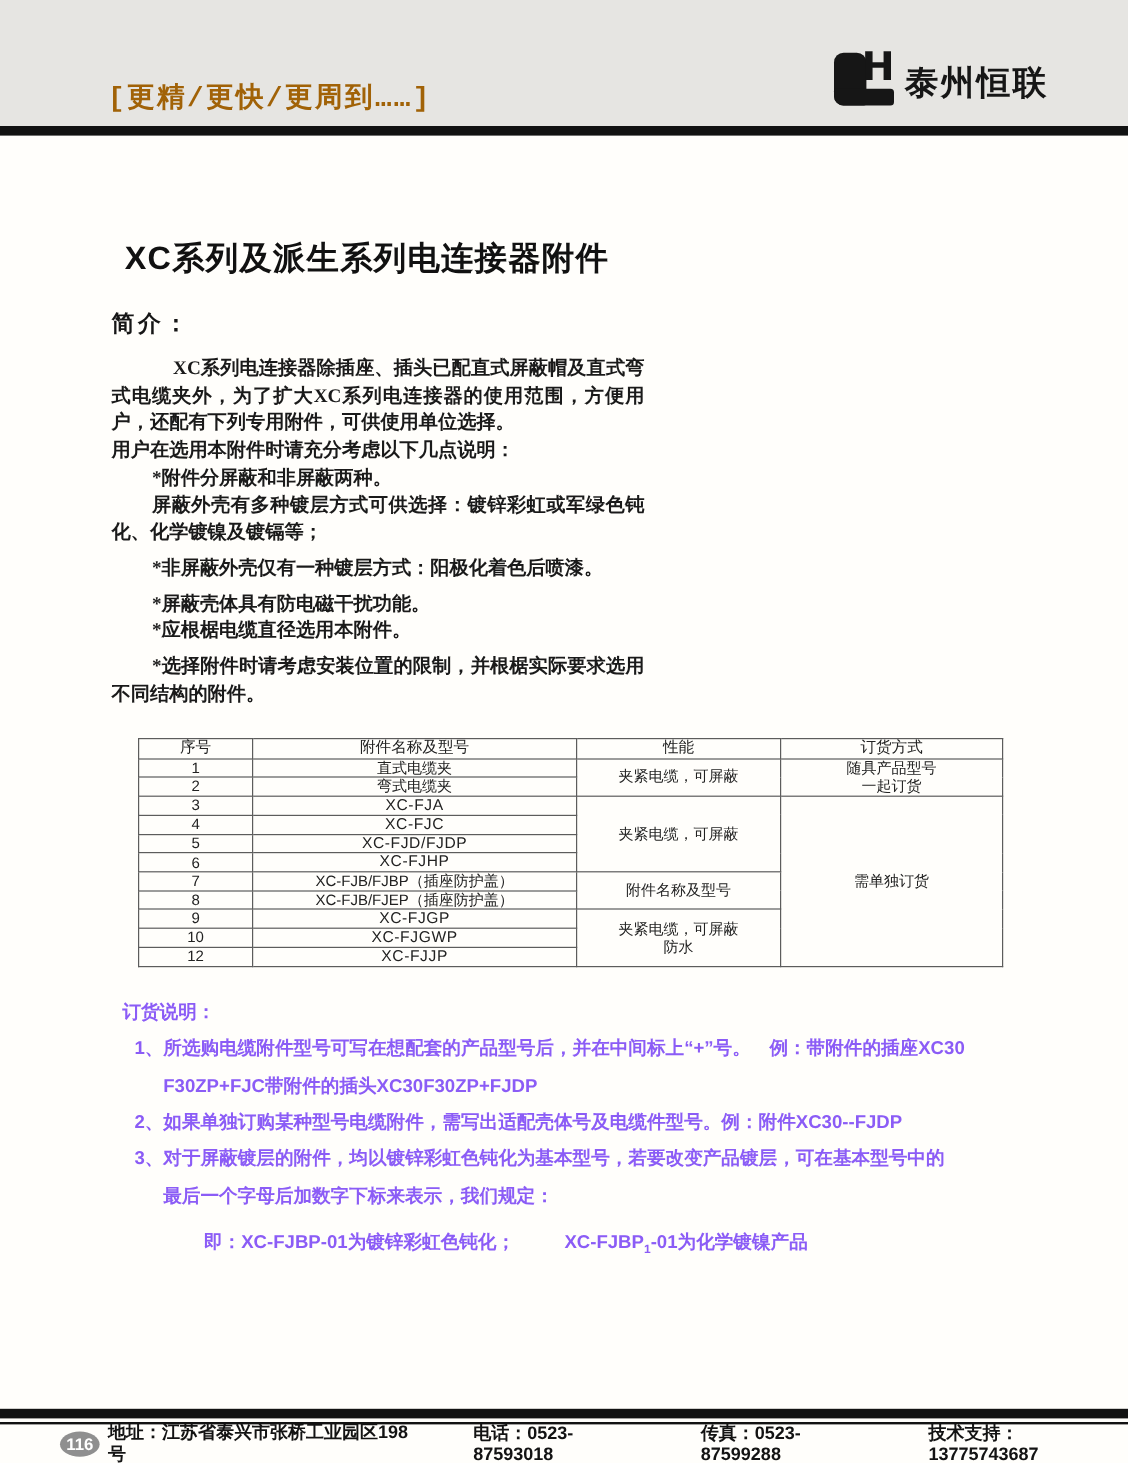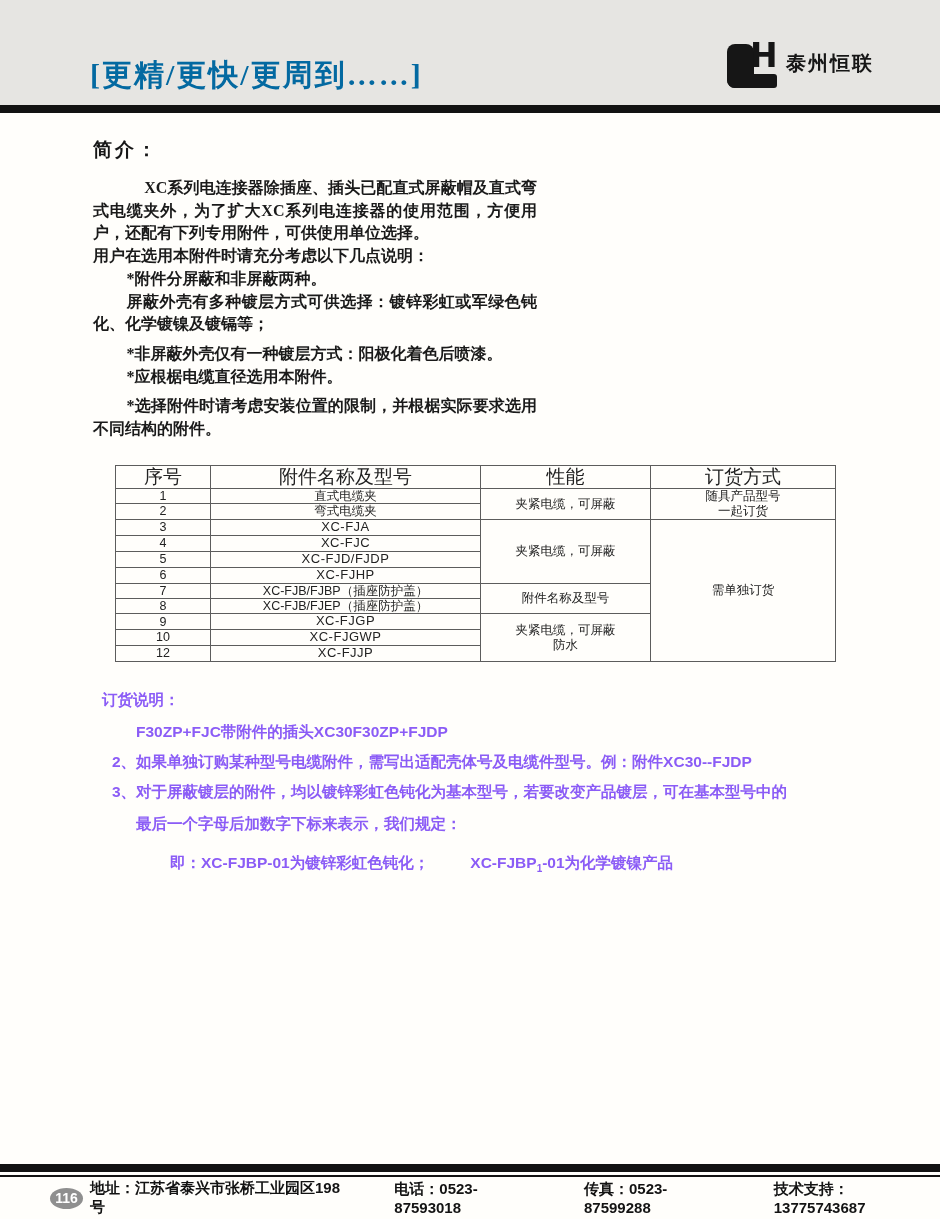--- a/index.html
+++ b/index.html
@@ -7,33 +7,33 @@
   body {
     font-family:"Liberation Sans","DejaVu Sans",sans-serif;
     background:#ffffff; color:#161616;
   }
   .page { position:relative; width:940px; height:1219px; background:#fffefb; overflow:hidden; }
 
   
   .masthead { height:105px; background:#e6e5e2; position:relative; }
   .slogan {
     position:absolute; left:90px; bottom:9px;
-    font-family:Liberation Serif, serif;
-    font-weight:700; font-size:30px; letter-spacing:2px; color:#0369a1;
+    font-family:Liberation Mono, monospace;
+    font-weight:700; font-size:23px; letter-spacing:2px; color:#a16207;
   }
   .logo { position:absolute; right:66px; top:44px; display:flex; align-items:flex-start; gap:9px; }
   .logo-mark { position:relative; width:50px; height:44px; }
   .lm-vert { position:absolute; left:0; top:0; width:27px; height:44px; background:#161616; border-radius:8px 8px 2px 8px; }
   .lm-foot { position:absolute; left:0; bottom:0; width:50px; height:14px; background:#161616; border-radius:2px 3px 3px 8px; }
   .lm-h {
     position:absolute; left:23px; top:-5px; font-size:33px; line-height:1;
     font-weight:900; color:#161616; font-family:"DejaVu Sans",sans-serif;
     letter-spacing:0;
   }
-  .logo-text { font-size:20px; font-weight:900; letter-spacing:2px; color:#161616; margin-top:6px; }
+  .logo-text { font-size:28px; font-weight:900; letter-spacing:2px; color:#161616; margin-top:6px; }
   .top-bar { height:8px; background:#121212; }
 
   
   main { padding:0 90px; }
   .doc-title {
     margin-top:84px; margin-left:14px;
     font-size:27px; font-weight:900; letter-spacing:1px; color:#111;
   }
   .intro-head { margin-top:24px; margin-left:3px; font-size:19px; font-weight:900; letter-spacing:3px; }
   .intro {
@@ -49,21 +49,21 @@
   
   table.acc {
     border-collapse:collapse; table-layout:fixed;
     width:720px; margin-top:24px; margin-left:25px;
     text-align:center; font-size:12.5px; color:#222;
   }
   table.acc th, table.acc td {
     border:1px solid #5c5c5c; padding:0; height:15px; line-height:1.15;
     font-weight:400; overflow:hidden; white-space:nowrap;
   }
-  table.acc th { height:17px; font-size:19px; }
+  table.acc th { height:17px; font-size:13px; }
   table.acc td.code { font-size:13px; letter-spacing:.5px; }
   .two-line div { line-height:1.2; }
 
   
   .notes { margin-top:28px; font-size:15.5px; font-weight:700; line-height:1.35; color:#8b5cf6; }
   .notes p { margin-top:9px; }
   .n-head { margin-left:12px; }
   .n-item { margin-left:22px; }
   .n-cont { margin-left:46px; margin-top:11px !important; }
   .n-rule { margin-left:70px; margin-top:15px !important; }
@@ -71,21 +71,21 @@
   .n-ex   { margin-left:80px; margin-top:18px !important; }
   .n-ex .left { display:inline-block; width:296px; }
   .n-ex2  { margin-left:80px; margin-top:20px !important; }
   .notes sub { font-size:10px; }
 
   
   footer { position:absolute; left:0; right:0; bottom:0; background:#fffefb; }
   .footer-bar  { height:8px; background:#121212; }
   .footer-line { height:2px; background:#121212; margin-top:3px; }
   .footer-content {
-    height:42px; display:flex; align-items:center;
+    height:32px; display:flex; align-items:center;
     padding-left:50px; font-size:15px; font-weight:700; color:#131313;
   }
   .page-badge {
     display:inline-flex; justify-content:center; align-items:center;
     min-width:33px; height:21px; border-radius:50%;
     background:#8f8f8f; color:#ffffff; font-size:14px; font-weight:700;
     margin-right:7px;
   }
   .fgroup { margin-right:40px; }
   .fgroup:last-child { margin-right:0; }
@@ -102,28 +102,30 @@
         <div class="lm-vert"></div>
         <div class="lm-foot"></div>
         <div class="lm-h">H</div>
       </div>
       <div class="logo-text">泰州恒联</div>
     </div>
   </header>
   <div class="top-bar"></div>
 
   <main>
+    <h1 class="doc-title">XC系列及派生系列电连接器附件</h1>
     <h2 class="intro-head">简介：</h2>
 
     <div class="intro">
       <p class="ind1">XC系列电连接器除插座、插头已配直式屏蔽帽及直式弯式电缆夹外，为了扩大XC系列电连接器的使用范围，方便用户，还配有下列专用附件，可供使用单位选择。</p>
       <p>用户在选用本附件时请充分考虑以下几点说明：</p>
       <p class="ind2">*附件分屏蔽和非屏蔽两种。</p>
       <p class="ind2">屏蔽外壳有多种镀层方式可供选择：镀锌彩虹或军绿色钝化、化学镀镍及镀镉等；</p>
       <p class="ind2 gap">*非屏蔽外壳仅有一种镀层方式：阳极化着色后喷漆。</p>
+      <p class="ind2 gap">*屏蔽壳体具有防电磁干扰功能。</p>
       <p class="ind2">*应根椐电缆直径选用本附件。</p>
       <p class="ind2 gap">*选择附件时请考虑安装位置的限制，并根椐实际要求选用不同结构的附件。</p>
     </div>
 
     <table class="acc">
       <colgroup>
         <col style="width:95px">
           <col style="width:270px">
           <col style="width:170px">
           <col style="width:185px">
@@ -189,20 +191,21 @@
       </tr>
       <tr>
         <td>12</td>
         <td class="code">XC-FJJP</td>
       </tr>
     </tbody>
       </table>
 
     <section class="notes">
       <p class="n-head">订货说明：</p>
+      <p class="n-item">1、所选购电缆附件型号可写在想配套的产品型号后，并在中间标上“+”号。　例：带附件的插座XC30</p>
       <p class="n-cont">F30ZP+FJC带附件的插头XC30F30ZP+FJDP</p>
       <p class="n-item">2、如果单独订购某种型号电缆附件，需写出适配壳体号及电缆件型号。例：附件XC30--FJDP</p>
       <p class="n-item">3、对于屏蔽镀层的附件，均以镀锌彩虹色钝化为基本型号，若要改变产品镀层，可在基本型号中的</p>
       <p class="n-cont">最后一个字母后加数字下标来表示，我们规定：</p>
       <p class="n-ex">
         <span class="left">即：XC-FJBP-01为镀锌彩虹色钝化；</span>
         <span><span>XC-FJBP</span><sub>1</sub><span>-01为化学镀镍产品</span></span>
       </p>
     </section>
   </main>

